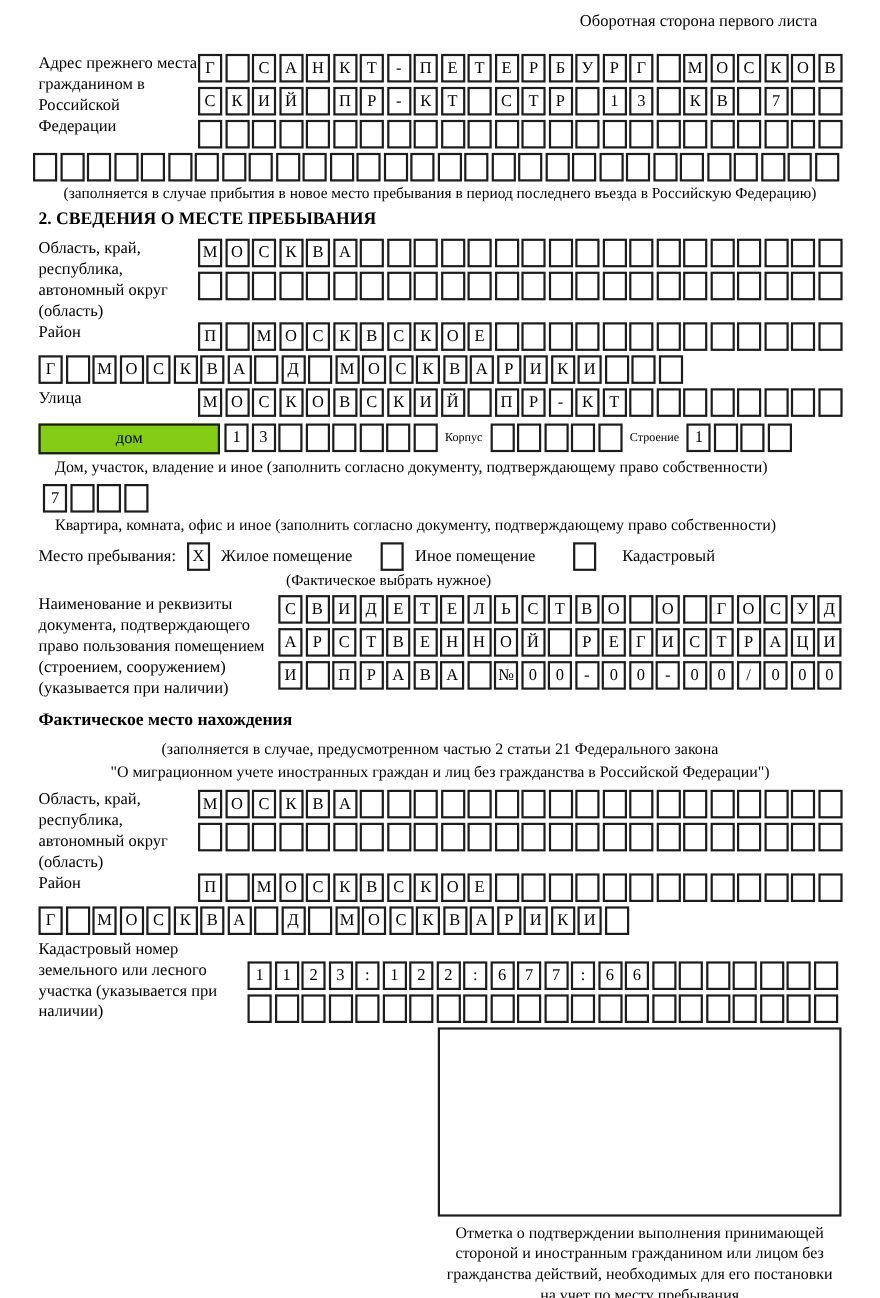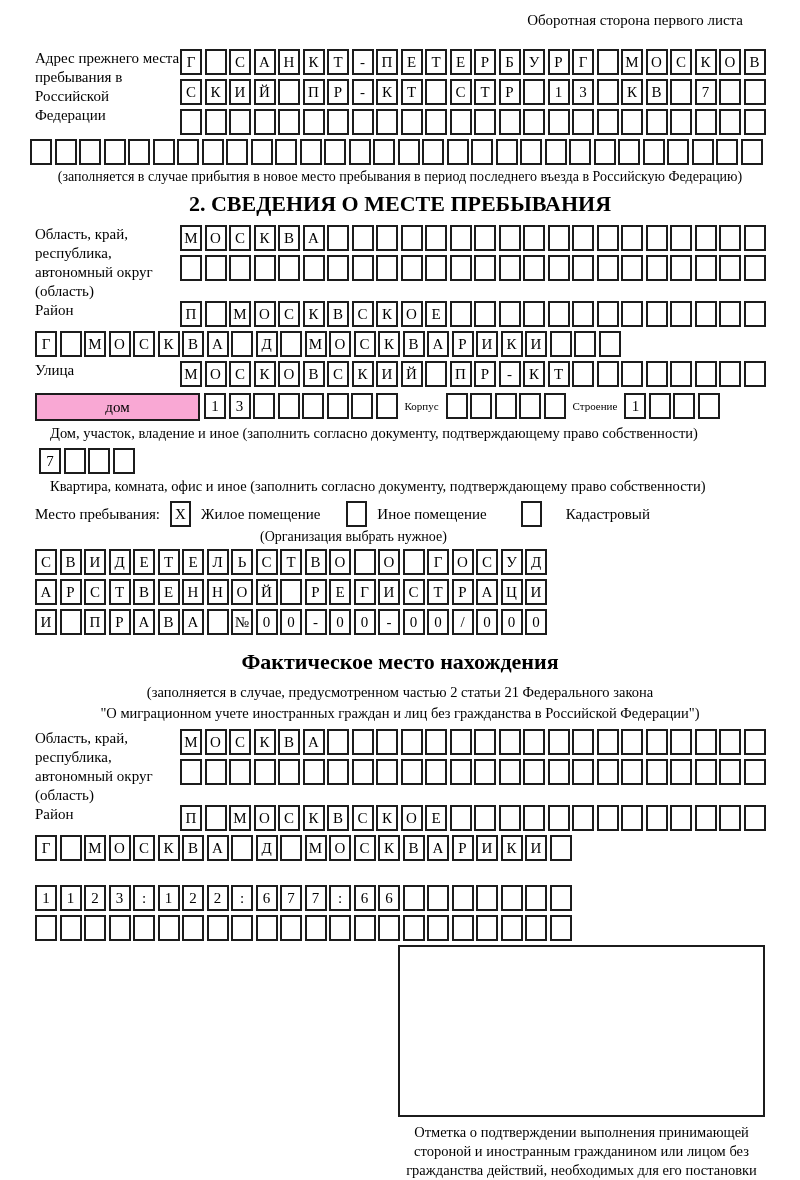--- a/index.html
+++ b/index.html
@@ -19,25 +19,25 @@
   .cellstack .cells{margin-bottom:4px;}
   .cell{
     width:22px;height:26px;flex:0 0 22px;box-sizing:border-box;
     border:2px solid #1c1c1c;background:#fff;
     display:flex;align-items:center;justify-content:center;
     font-size:15px;line-height:1;
   }
   .fullrow{margin:0 0 4px -5px;}
   .note{font-size:14px;text-align:center;margin:2px 0 4px 0;}
   .note-left{font-size:14.5px;text-align:left;margin:3px 0 6px 15px;}
-  .title{font-size:22px;font-weight:bold;text-align:center;margin:6px 0 8px 0;}
+  .title{font-size:16px;font-weight:bold;margin:6px 0 8px 0;}
   .widebox{
     height:28px;box-sizing:border-box;border:2px solid #1c1c1c;
     display:flex;align-items:center;justify-content:center;
-    font-size:15px;background:#f9a8d4;
+    font-size:15px;background:#84cc16;
   }
   .inline-label{font-size:11px;line-height:26px;padding:0 7px;white-space:nowrap;}
   .stayrow{display:flex;align-items:center;font-size:15px;margin:4px 0 2px 0;}
   .checkbox{
     width:21px;height:26px;box-sizing:border-box;border:2px solid #1c1c1c;
     display:inline-flex;align-items:center;justify-content:center;
     font-size:15px;margin:0 10px 0 10px;background:#fff;
   }
   .gap4{margin-bottom:4px;}
   .gap6{margin-bottom:6px;}
@@ -45,21 +45,21 @@
   .mark-box{width:367px;height:172px;box-sizing:border-box;border:2px solid #1c1c1c;background:#fff;}
   .mark-caption{font-size:14.5px;line-height:19px;text-align:center;margin-top:6px;}
   .subnote{font-size:14.5px;text-align:center;margin:0 0 2px 0;line-height:19px;}
 </style>
 </head>
 <body>
 
 <div class="corner">Оборотная сторона первого листа</div>
 
 <div class="frow">
-  <div class="label lw145">Адрес прежнего места пребывания в Российской Федерации</div>
+  <div class="label lw145">Адрес прежнего места гражданином в Российской Федерации</div>
   <div class="cellstack">
     <div class="cells">
         <span class="cell">Г</span>
         <span class="cell"></span>
         <span class="cell">С</span>
         <span class="cell">А</span>
         <span class="cell">Н</span>
         <span class="cell">К</span>
         <span class="cell">Т</span>
         <span class="cell">-</span>
@@ -359,23 +359,24 @@
 
 <div class="stayrow">
   <span>Место пребывания:</span>
   <span class="checkbox">X</span>
   <span>Жилое помещение</span>
   <span class="checkbox" style="margin-left:26px;"></span>
   <span>Иное помещение</span>
   <span class="checkbox" style="margin-left:34px;margin-right:24px;"></span>
   <span>Кадастровый</span>
 </div>
-<div class="note" style="text-align:left;padding-left:225px;">(Организация выбрать нужное)</div>
+<div class="note" style="text-align:left;padding-left:225px;">(Фактическое выбрать нужное)</div>
 
 <div class="frow">
+  <div class="label lw218">Наименование и реквизиты документа, подтверждающего право пользования помещением (строением, сооружением) (указывается при наличии)</div>
   <div class="cellstack">
     <div class="cells">
         <span class="cell">С</span>
         <span class="cell">В</span>
         <span class="cell">И</span>
         <span class="cell">Д</span>
         <span class="cell">Е</span>
         <span class="cell">Т</span>
         <span class="cell">Е</span>
         <span class="cell">Л</span>
@@ -555,20 +556,21 @@
       <span class="cell">А</span>
       <span class="cell">Р</span>
       <span class="cell">И</span>
       <span class="cell">К</span>
       <span class="cell">И</span>
       <span class="cell"></span>
     </div>
 </div>
 
 <div class="frow">
+  <div class="label lw190">Кадастровый номер земельного или лесного участка (указывается при наличии)</div>
   <div class="cellstack" style="padding-top:20px;">
     <div class="cells">
         <span class="cell">1</span>
         <span class="cell">1</span>
         <span class="cell">2</span>
         <span class="cell">3</span>
         <span class="cell">:</span>
         <span class="cell">1</span>
         <span class="cell">2</span>
         <span class="cell">2</span>

